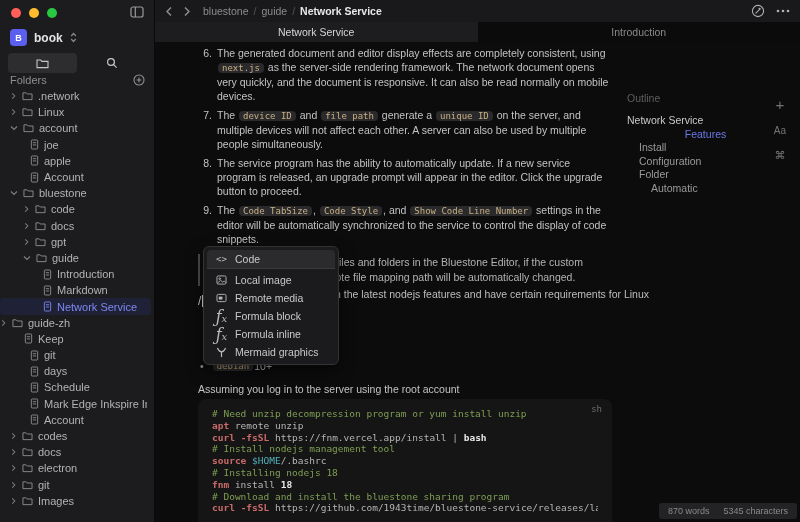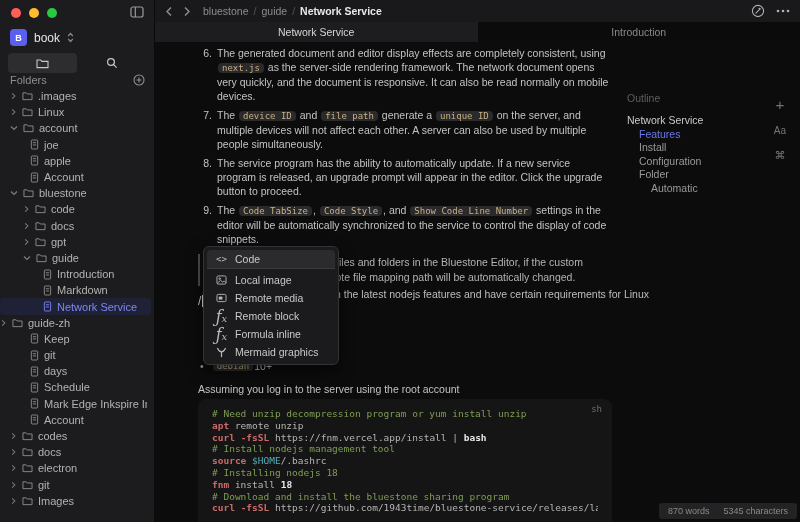--- a/index.html
+++ b/index.html
@@ -8,21 +8,21 @@
   svg{display:block}
   
   .sidebar{position:absolute;left:0;top:0;bottom:0;width:155px;background:#1c1c1e;border-right:1px solid #0a0a0a;box-sizing:border-box;}
   .traffic{position:absolute;top:8px;left:11px;display:flex;gap:8px;}
   .dot{width:10px;height:10px;border-radius:50%;}
   .dot.red{background:#ff5f57}.dot.yellow{background:#febc2e}.dot.green{background:#28c840}
   .panel-toggle{position:absolute;top:6px;right:10px;background:none;border:none;padding:0;cursor:pointer;color:#9a9a9a;}
   .workspace{position:absolute;top:29px;left:10px;display:flex;align-items:center;gap:7px;cursor:pointer;}
   .ws-icon{width:17px;height:17px;border-radius:4px;background:#5b5ff0;color:#fff;font-size:9px;font-weight:bold;
            display:flex;align-items:center;justify-content:center;}
-  .ws-name{font-size:12px;color:#e4e4e4;font-weight:400;}
+  .ws-name{font-size:12px;color:#e4e4e4;font-weight:700;}
   .ws-caret{color:#8a8a8a;}
   .side-tabs{position:absolute;top:53px;left:8px;right:8px;height:20px;display:flex;}
   .stab{flex:1;display:flex;align-items:center;justify-content:center;color:#c7c7c7;border-radius:4px;cursor:pointer;}
   .stab.active{background:#2d2d30;}
   .folders-row{position:absolute;top:74px;left:10px;right:9px;display:flex;align-items:center;justify-content:space-between;}
   .folders-label{font-size:11px;color:#8f8f8f;}
   .plus-circle{color:#8f8f8f;cursor:pointer;}
   .tree{position:absolute;top:88px;left:0;right:0;bottom:0;overflow:hidden;}
   .tree-item{height:16.2px;display:flex;align-items:center;gap:5px;font-size:11px;color:#b3b3b3;
              padding-right:4px;margin:0 3px 0 0;cursor:pointer;box-sizing:border-box;border-radius:4px;}
@@ -73,21 +73,21 @@
   .menu-item{height:18px;display:flex;align-items:center;gap:7px;padding:0 8px;border-radius:3px;font-size:10.5px;color:#c9c9c9;cursor:pointer;}
   .menu-item.active{background:#2b2b2e;border-radius:4px 4px 0 0;border-bottom:1px solid #3a3a3a;margin-bottom:2px;}
   .mi{width:13px;display:flex;justify-content:center;color:#b9b9b9;flex:none;}
   .mi-text{font-family:"DejaVu Sans Mono",monospace;font-size:9px;letter-spacing:0;}
   .mi-formula .mi-text{font-style:italic;font-family:"DejaVu Serif",serif;font-size:16px;}
   
   .outline{position:absolute;left:472px;top:50px;width:145px;}
   .outline-title{font-size:10.5px;color:#5f5f5f;margin-bottom:10px;}
   .outline-item{font-size:10.5px;color:#9a9a9a;line-height:13.5px;cursor:pointer;white-space:nowrap;}
   .outline-item:first-of-type{color:#c9c9c9;}
-  .outline-item.active{color:#6b79e8;}
+  .outline-item.active{color:#6b79e8;text-align:center;}
   
   .float-tools{position:absolute;right:14px;top:56px;display:flex;flex-direction:column;align-items:center;gap:13px;color:#757575;}
   .ft-plus{font-size:15px;line-height:14px;cursor:pointer;}
   .ft-aa{font-size:10px;cursor:pointer;}
   .ft-cmd{font-size:11px;cursor:pointer;font-family:"DejaVu Sans",sans-serif;}
   .status-badge{position:absolute;right:3px;bottom:3px;background:#232325;border-radius:3px;padding:3px 9px;
                 display:flex;gap:14px;font-size:9px;color:#8a8a8a;z-index:6;}
 </style>
 </head>
 <body>
@@ -147,21 +147,21 @@
               <path d="M2.5 1 L5.5 4 L2.5 7"></path>
             </svg>
           </span>
 
           <span class="ticon">
             <svg width="11" height="10" viewBox="0 0 12 11" fill="none" stroke="currentColor" stroke-width="1">
               <path d="M1 2 h3.5 l1.2 1.3 H11 v6.2 H1 z"></path>
             </svg>
           </span>
 
-          <span class="tlabel">.images</span>
+          <span class="tlabel">.network</span>
         </div>
         <div class="tree-item" style="padding-left: 10px;">
           <span class="tchev">
             <svg width="7" height="8" viewBox="0 0 8 8" fill="none" stroke="currentColor" stroke-width="1.2">
               <path d="M2.5 1 L5.5 4 L2.5 7"></path>
             </svg>
           </span>
 
           <span class="ticon">
             <svg width="11" height="10" viewBox="0 0 12 11" fill="none" stroke="currentColor" stroke-width="1">
@@ -335,21 +335,21 @@
           </span>
 
           <span class="ticon">
             <svg width="11" height="10" viewBox="0 0 12 11" fill="none" stroke="currentColor" stroke-width="1">
               <path d="M1 2 h3.5 l1.2 1.3 H11 v6.2 H1 z"></path>
             </svg>
           </span>
 
           <span class="tlabel">guide-zh</span>
         </div>
-        <div class="tree-item" style="padding-left: 30px;">
+        <div class="tree-item" style="padding-left: 24px;">
 
           <span class="ticon">
             <svg width="9" height="11" viewBox="0 0 10 12" fill="none" stroke="currentColor" stroke-width="1">
               <rect x="1.5" y="1" width="7" height="10" rx="1"></rect>
               <line x1="3.2" y1="4" x2="6.8" y2="4"></line>
               <line x1="3.2" y1="6.5" x2="6.8" y2="6.5"></line>
             </svg>
           </span>
           <span class="tlabel">Keep</span>
         </div>
@@ -611,21 +611,21 @@
               <rect x="1" y="1.5" width="10" height="8" rx="1.5"></rect>
               <rect x="3" y="4" width="4" height="3.2" fill="currentColor" stroke="none"></rect>
             </svg>
           </span>
 
           <span class="mlabel">Remote media</span>
         </div>
         <div class="menu-item mi-formula">
           <span class="mi mi-text">ƒₓ</span>
 
-          <span class="mlabel">Remote block</span>
+          <span class="mlabel">Formula block</span>
         </div>
         <div class="menu-item mi-formula">
           <span class="mi mi-text">ƒₓ</span>
 
           <span class="mlabel">Formula inline</span>
         </div>
         <div class="menu-item">
 
           <span class="mi">
             <svg width="11" height="11" viewBox="0 0 12 12" fill="none" stroke="currentColor" stroke-width="1.3">

